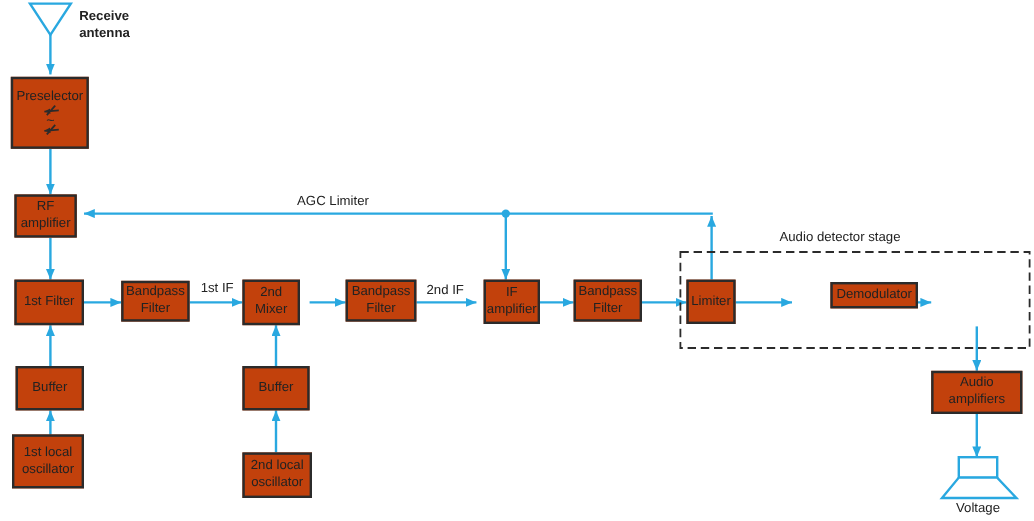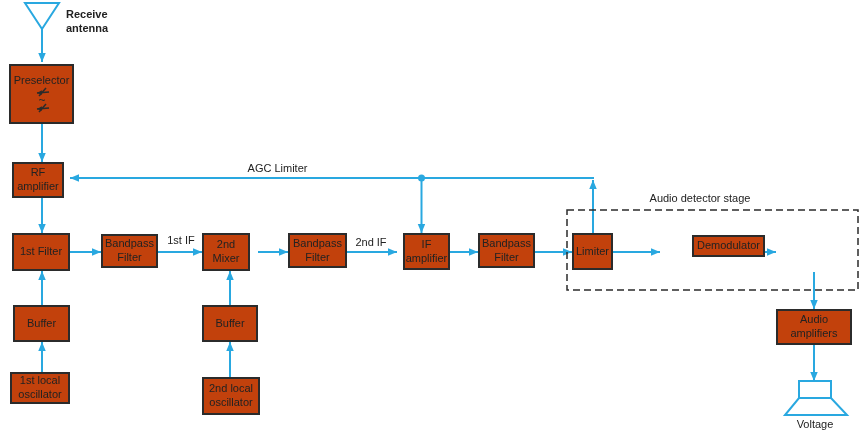--- a/index.html
+++ b/index.html
@@ -102,21 +102,21 @@
   </div>
 
   <div class="box" style="left:12px; top:233px; width:58px; height:38px;">
     <span class="lbl">1st Filter</span>
   </div>
 
   <div class="box" style="left:13px; top:305px; width:57px; height:37px;">
     <span class="lbl">Buffer</span>
   </div>
 
-  <div class="box" style="left:10px; top:372px; width:60px; height:32px;">
+  <div class="box" style="left:10px; top:362px; width:60px; height:45px;">
     <span class="lbl">1st local
 oscillator</span>
   </div>
 
   <div class="box" style="left:101px; top:234px; width:57px; height:34px;">
     <span class="lbl">Bandpass
 Filter</span>
   </div>
 
   <div class="box" style="left:202px; top:233px; width:48px; height:38px;">

